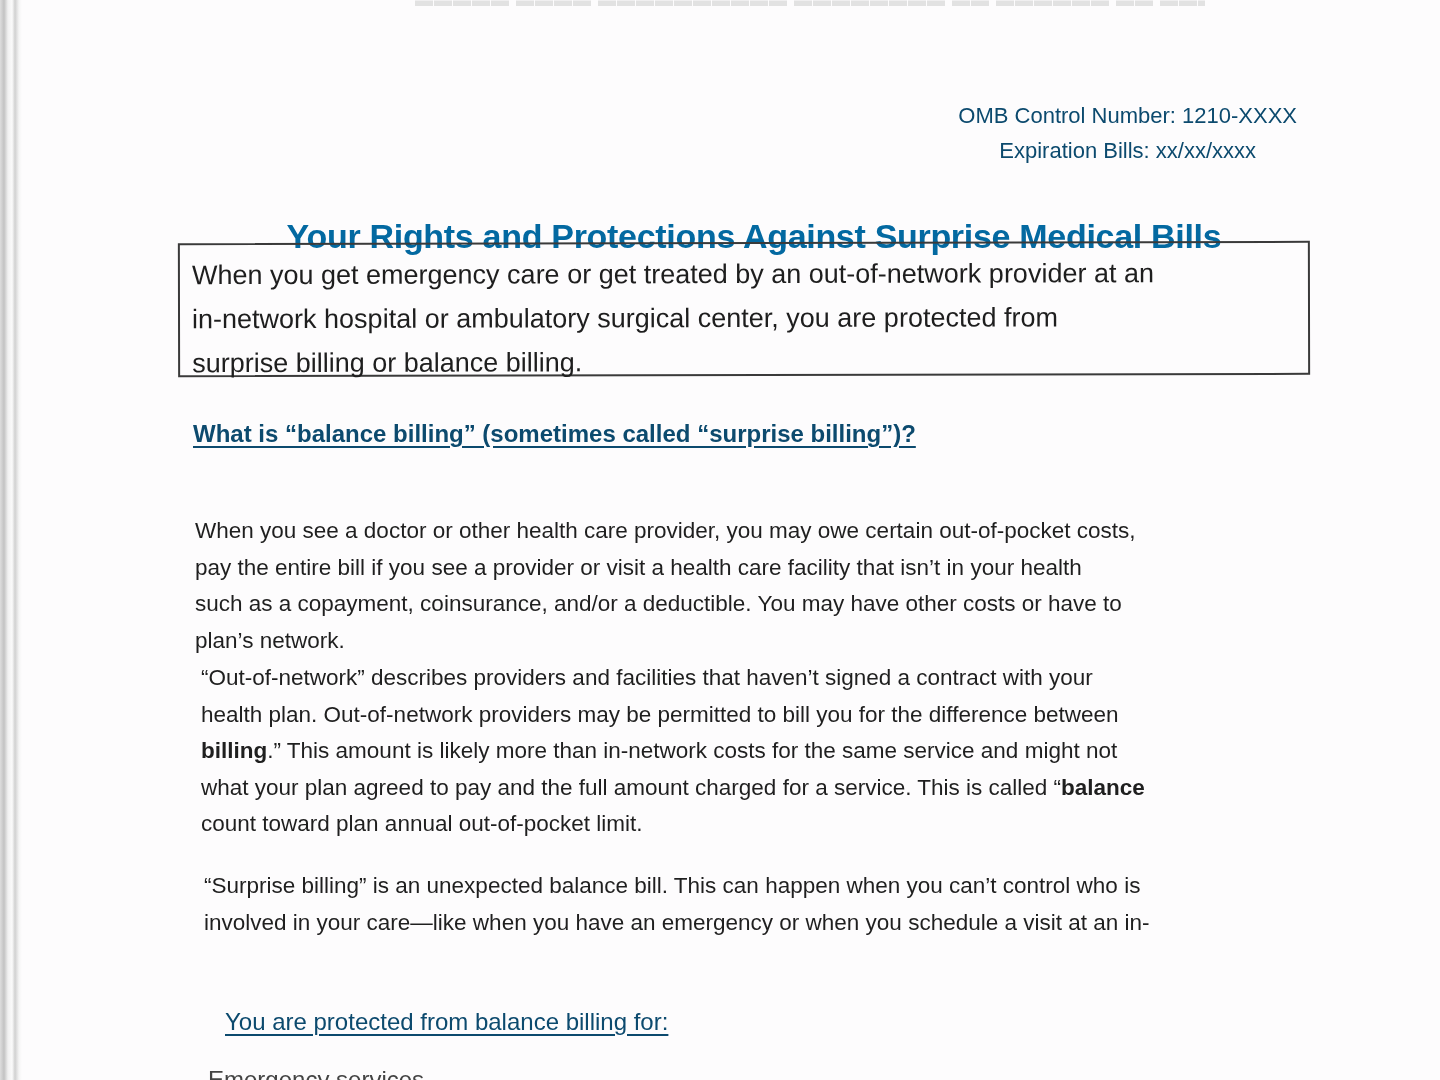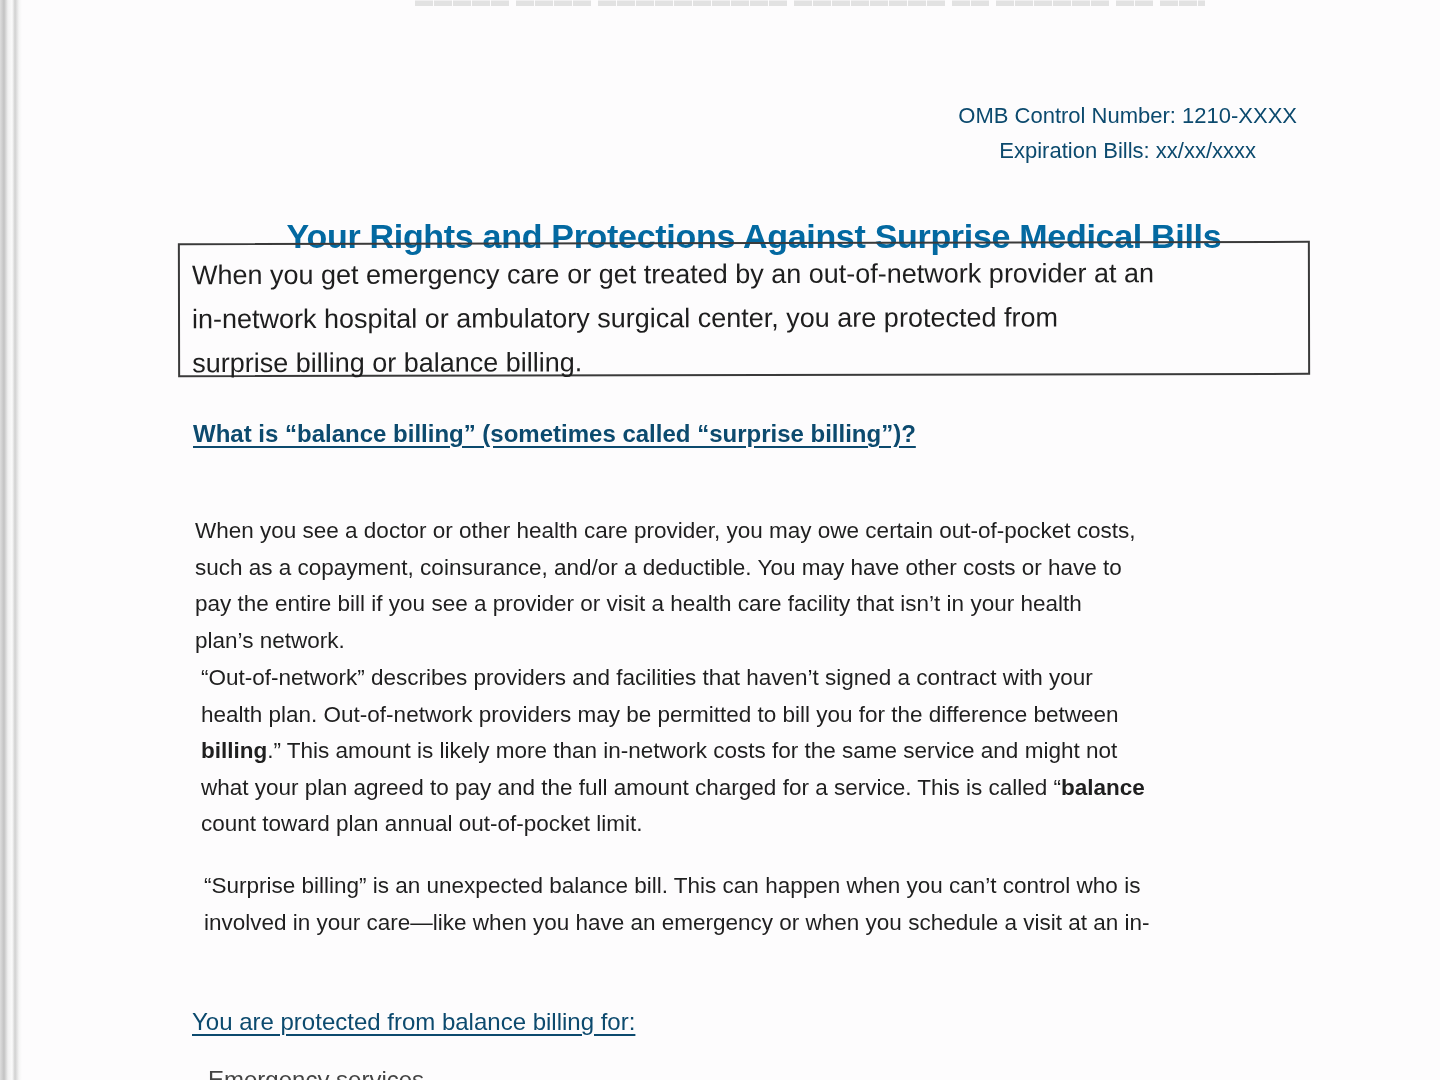--- a/index.html
+++ b/index.html
@@ -74,21 +74,21 @@
     .heading {
       position: absolute;
       font-size: 24px;
       font-weight: bold;
       text-decoration: underline;
       text-underline-offset: 4px;
       color: #0c4a6e;
       margin: 0;
     }
     .h1 { left: 193px; top: 420px; }
-    .h2 { left: 192px; top: 1008px; font-weight: normal; text-decoration-thickness: 2px; }
+    .h2 { left: 225px; top: 1008px; font-weight: normal; text-decoration-thickness: 2px; }
     .para {
       position: absolute;
       font-size: 22.5px;
       line-height: 36.5px;
       color: #1f1f1f;
       margin: 0;
     }
     .p1 { left: 195px; top: 493px; width: 1100px; margin-top: 20px; }
     .p2 { left: 201px; top: 660px; width: 1080px; }
     .p3 { left: 204px; top: 868px; width: 1075px; }
@@ -121,22 +121,22 @@
 <div class="intro-box">
   <div>When you get emergency care or get treated by an out-of-network provider at an</div>
   <div>in-network hospital or ambulatory surgical center, you are protected from</div>
   <div>surprise billing or balance billing.</div>
 </div>
 
 <h2 class="heading h1">What is “balance billing” (sometimes called “surprise billing”)?</h2>
 
 <div class="para p1">
   <div>When you see a doctor or other health care provider, you may owe certain out-of-pocket costs,</div>
+  <div>pay the entire bill if you see a provider or visit a health care facility that isn’t in your health</div>
   <div>such as a copayment, coinsurance, and/or a deductible. You may have other costs or have to</div>
-  <div>pay the entire bill if you see a provider or visit a health care facility that isn’t in your health</div>
   <div>plan’s network.</div>
 </div>
 
 <div class="para p2">
   <div>“Out-of-network” describes providers and facilities that haven’t signed a contract with your</div>
   <div>health plan. Out-of-network providers may be permitted to bill you for the difference between</div>
   <div><b>billing</b><span>.” This amount is likely more than in-network costs for the same service and might not</span></div>
   <div><span>what your plan agreed to pay and the full amount charged for a service. This is called “</span><b>balance</b></div>
   <div>count toward plan annual out-of-pocket limit.</div>
 </div>

